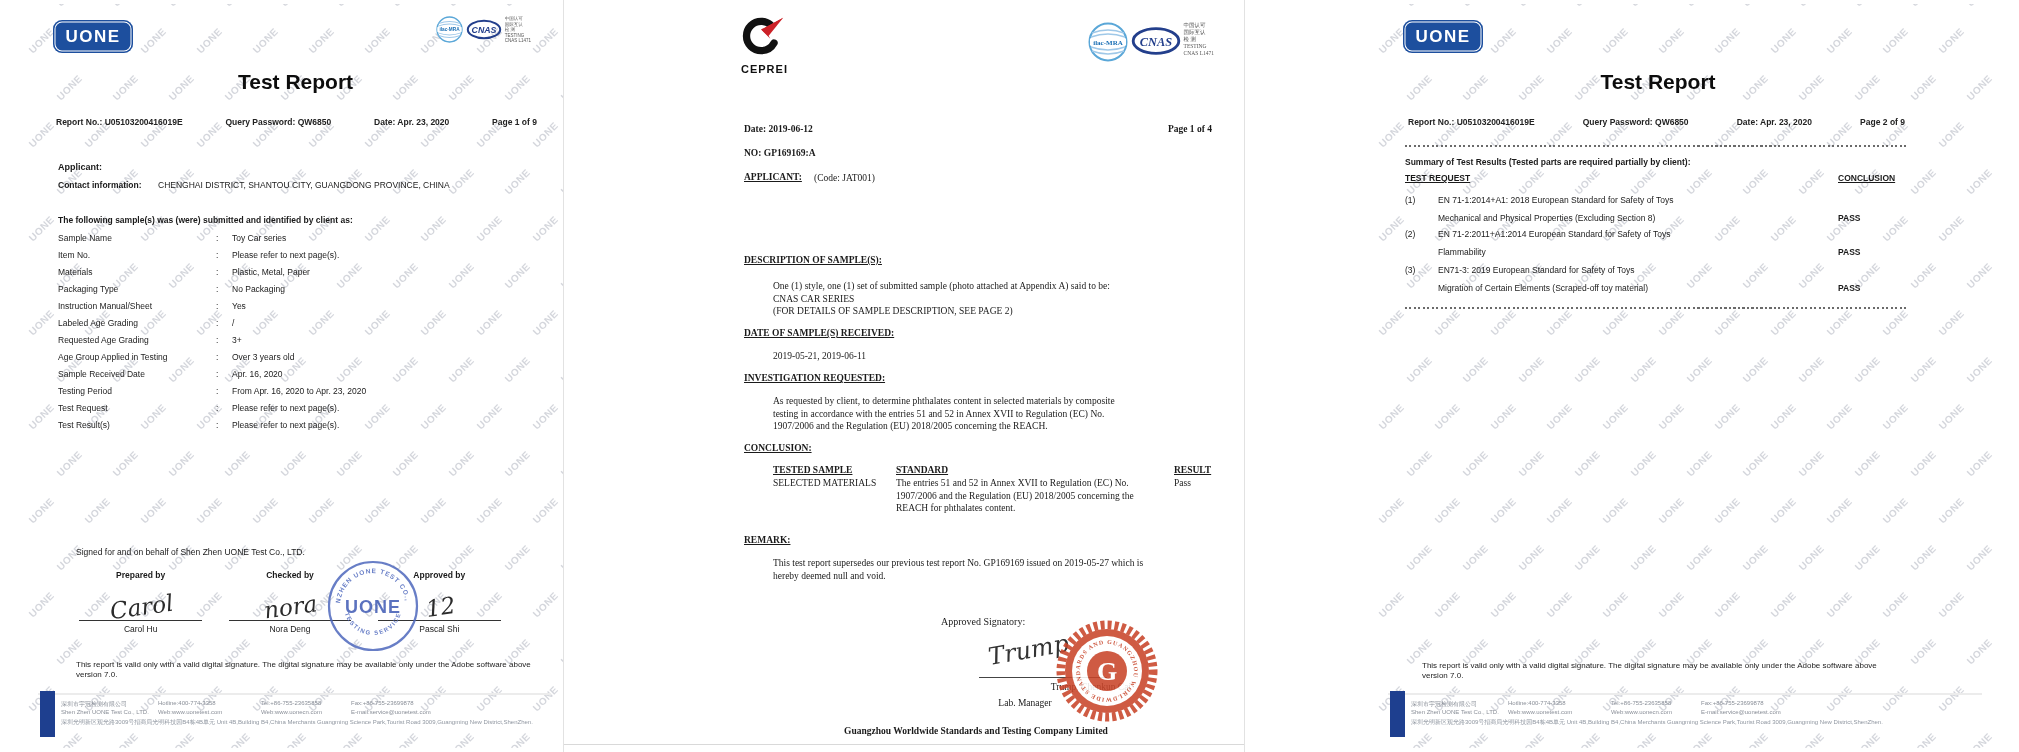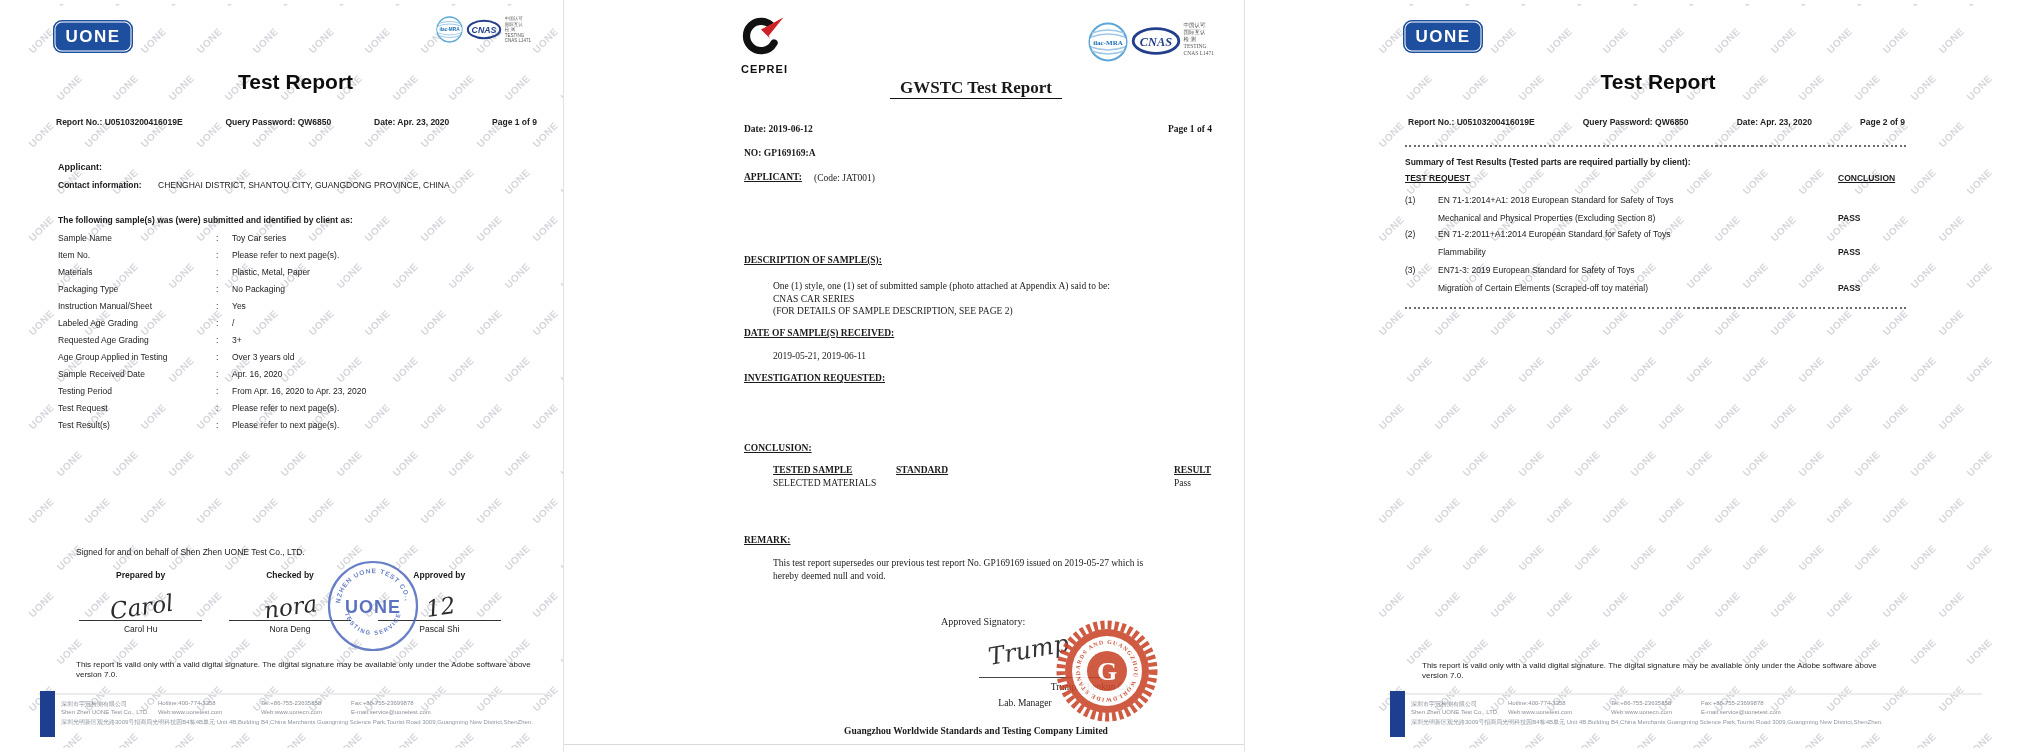--- a/index.html
+++ b/index.html
@@ -460,45 +460,46 @@
       </svg>
       <div class="accr-side">
         <span>中国认可</span>
         <span>国际互认</span>
         <span>检 测</span>
         <span>TESTING</span>
         <span>CNAS L1471</span>
       </div>
     </div>
 
-    <div class="p2-title-wrap"><span class="p2-title">GWSTC Test Report</span></div>
 
     <span class="p2-line" style="left:8px;top:124px;">Date: 2019-06-12</span>
     <span class="p2-line" style="right:4px;top:124px;">Page 1 of 4</span>
     <span class="p2-line" style="left:8px;top:148px;">NO: GP169169:A</span>
     <span class="p2-h" style="top:172px;">APPLICANT:</span>
     <span class="p2-txt" style="left:78px;top:172px;">(Code: JAT001)</span>
 
     <span class="p2-h" style="top:255px;">DESCRIPTION OF SAMPLE(S):</span>
     <div class="p2-txt" style="left:37px;top:280px;width:420px;">
       <div>One (1) style, one (1) set of submitted sample (photo attached at Appendix A) said to be:</div>
       <div>CNAS CAR SERIES</div>
       <div>(FOR DETAILS OF SAMPLE DESCRIPTION, SEE PAGE 2)</div>
     </div>
 
     <span class="p2-h" style="top:328px;">DATE OF SAMPLE(S) RECEIVED:</span>
     <div class="p2-txt" style="left:37px;top:350px;">2019-05-21, 2019-06-11</div>
 
     <span class="p2-h" style="top:373px;">INVESTIGATION REQUESTED:</span>
+    <div class="p2-txt" style="left:37px;top:395px;width:360px;">As requested by client, to determine phthalates content in selected materials by composite testing in accordance with the entries 51 and 52 in Annex XVII to Regulation (EC) No. 1907/2006 and the Regulation (EU) 2018/2005 concerning the REACH.</div>
 
     <span class="p2-h" style="top:443px;">CONCLUSION:</span>
     <div class="p2-txt p2-tbl-h" style="left:37px;top:464px;">TESTED SAMPLE</div>
     <div class="p2-txt p2-tbl-h" style="left:160px;top:464px;">STANDARD</div>
     <div class="p2-txt p2-tbl-h" style="left:438px;top:464px;">RESULT</div>
     <div class="p2-txt" style="left:37px;top:477px;">SELECTED MATERIALS</div>
+    <div class="p2-txt" style="left:160px;top:477px;width:250px;">The entries 51 and 52 in Annex XVII to Regulation (EC) No. 1907/2006 and the Regulation (EU) 2018/2005 concerning the REACH for phthalates content.</div>
     <div class="p2-txt" style="left:438px;top:477px;">Pass</div>
 
     <span class="p2-h" style="top:535px;">REMARK:</span>
     <div class="p2-txt" style="left:37px;top:557px;width:390px;">This test report supersedes our previous test report No. GP169169 issued on 2019-05-27 which is hereby deemed null and void.</div>
 
     <div class="p2-txt" style="left:205px;top:616px;font-size:10px;">Approved Signatory:</div>
     <div class="p2-sig-script">Trump</div>
     <div class="p2-sig-line"></div>
     <div class="p2-txt" style="left:225px;top:681px;width:170px;text-align:right;">Trump, Chenkun Cai</div>
     <div class="p2-txt" style="left:204px;top:697px;width:170px;text-align:center;">Lab. Manager</div>

